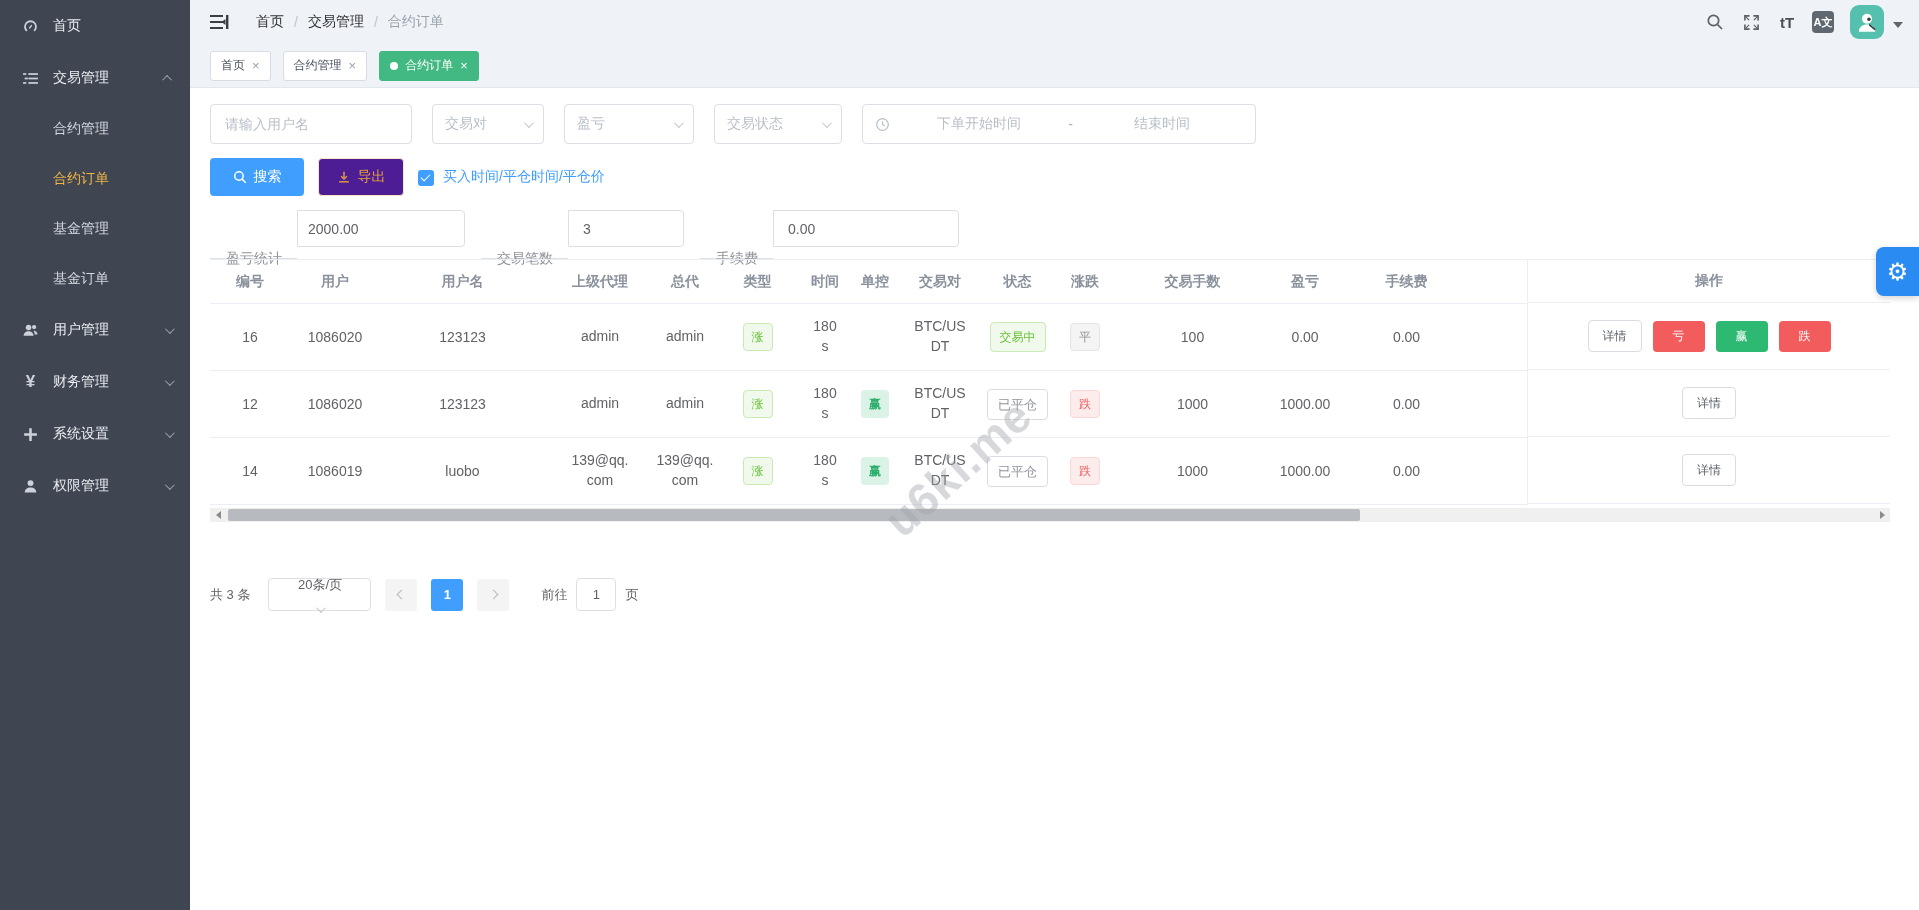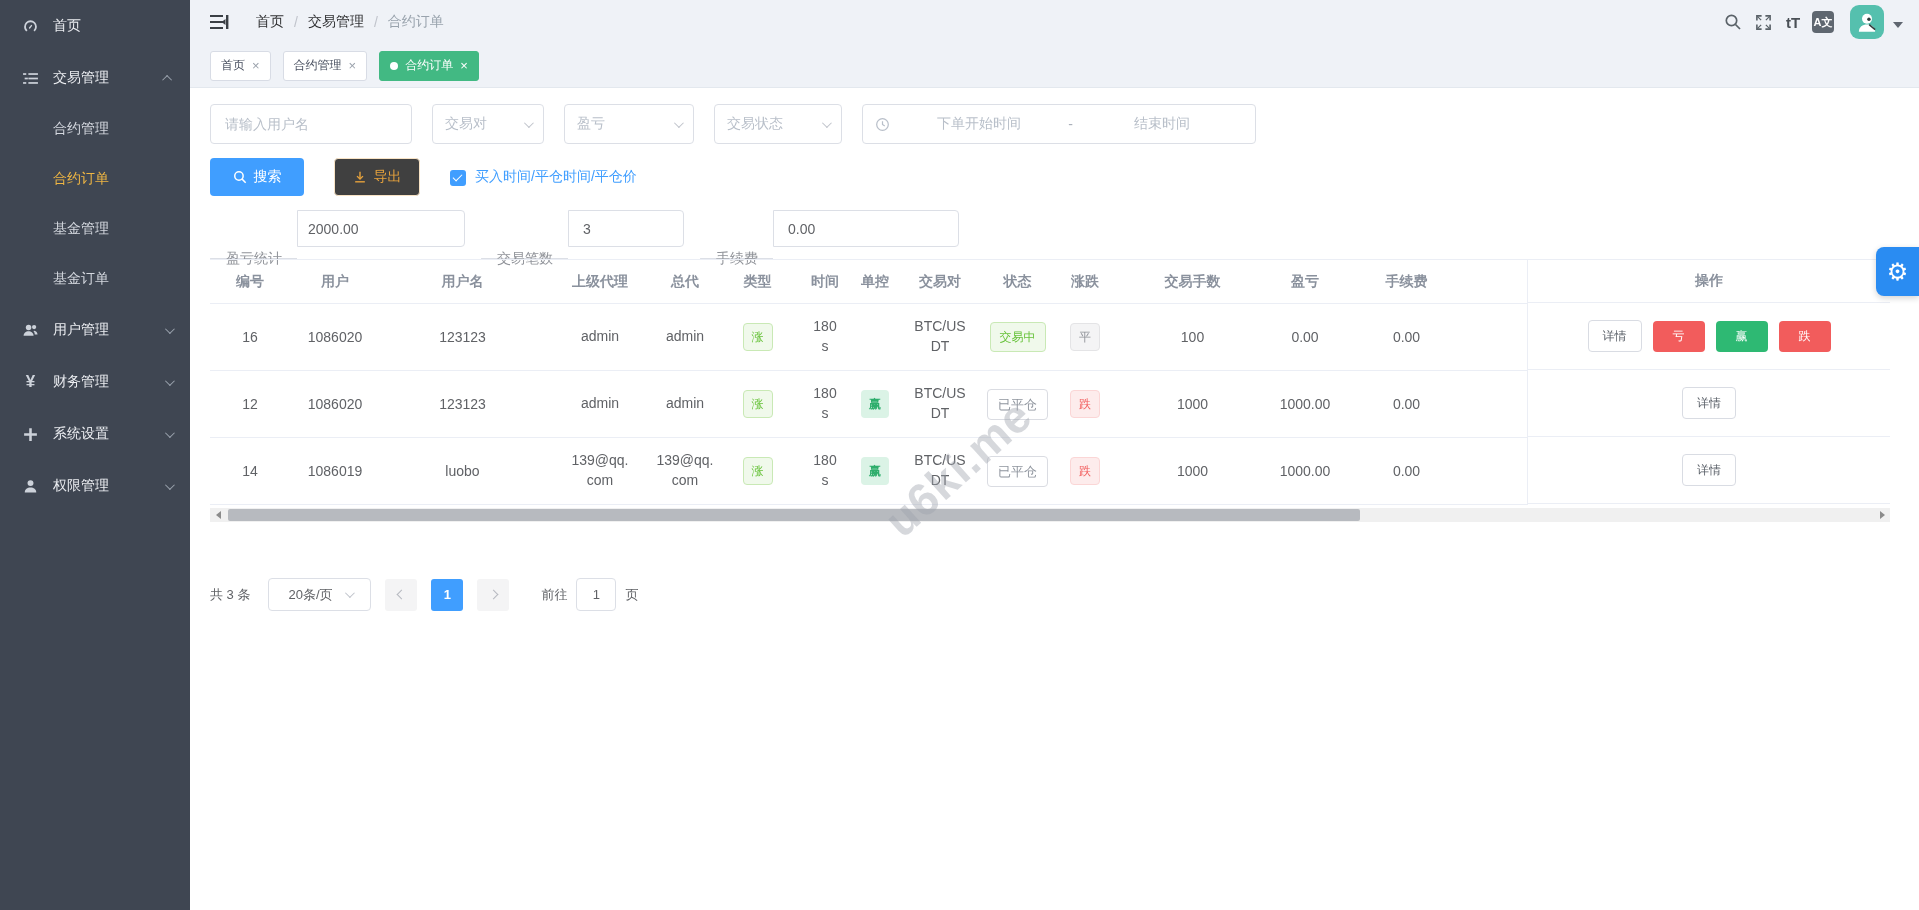--- a/index.html
+++ b/index.html
@@ -25,21 +25,21 @@
   
   .main { position:absolute; left:190px; top:0; right:0; bottom:0; }
   .topbar { height:44px; background:#eff2f7; display:flex; align-items:center; padding:0 16px 0 20px; }
   .hamb { width:20px; height:16px; margin-right:26px; cursor:pointer; color:#3a3f45; }
   .crumbs { display:flex; align-items:center; gap:10px; font-size:14px; }
   .crumb { color:#303133; cursor:pointer; }
   .crumb-sep { color:#c0c4cc; }
   .crumb.last { color:#99a3ad; cursor:default; }
   .topbar .spacer { flex:1; }
   .topic { width:30px; height:30px; display:flex; align-items:center; justify-content:center;
-    color:#5a6268; cursor:pointer; }
+    color:#5a6268; cursor:pointer; margin-left:6px; }
   .tT { font-size:15px; color:#4a5056; font-weight:bold; letter-spacing:0; }
   .transbox { width:22px; height:22px; background:#5f6770; color:#fff; border-radius:4px;
     font-size:11px; display:flex; align-items:center; justify-content:center; font-weight:bold; }
   .avatar { width:34px; height:34px; border-radius:9px; background:#55c0ae; margin-left:12px;
     display:flex; align-items:center; justify-content:center; cursor:pointer; overflow:hidden; }
   .caret { width:0; height:0; border-left:5px solid transparent; border-right:5px solid transparent;
     border-top:6px solid #5f6670; margin-left:9px; margin-top:6px; cursor:pointer; }
 
   .tabstrip { height:44px; background:#eff2f7; border-bottom:1px solid #e3e8ee;
     display:flex; align-items:center; padding-left:20px; gap:12px; }
@@ -60,25 +60,25 @@
   input.finput::placeholder { color:#b8bfc9; }
   .fselect { display:flex; align-items:center; justify-content:space-between; padding:0 12px; cursor:pointer; }
   .fselect .ph { color:#b8bfc9; font-size:14px; }
   .fsel-pair { width:112px; } .fsel-pnl { width:130px; } .fsel-status { width:128px; }
   .fdate { width:394px; display:flex; align-items:center; padding:0 12px; gap:8px; cursor:pointer; }
   .fdate .ph { color:#b8bfc9; font-size:14px; flex:1; text-align:center; }
   .fdate .sep { color:#aab0ba; font-size:14px; }
   .clockico { color:#b8bfc9; flex:none; }
 
   
-  .arow { display:flex; align-items:center; margin-top:14px; gap:30px; }
+  .arow { display:flex; align-items:center; margin-top:14px; gap:14px; }
   .btn { height:38px; border-radius:4px; display:flex; align-items:center; justify-content:center;
     font-size:14px; cursor:pointer; gap:7px; border:1px solid transparent; }
   .btn-search { width:94px; background:#409eff; color:#fff; }
-  .btn-export { width:86px; background:#404040; border-color:#f8e3c5; color:#e6a23c; }
+  .btn-export { width:86px; background:#4c1d95; border-color:#f8e3c5; color:#e6a23c; }
   .ckwrap { display:flex; align-items:flex-end; gap:9px; cursor:pointer; }
   .ckbox { width:16px; height:16px; background:#409eff; border-radius:3px; position:relative; }
   .ckbox::after { content:""; position:absolute; left:5px; top:2px; width:4px; height:8px;
     border:solid #fff; border-width:0 1.8px 1.8px 0; transform:rotate(45deg); }
   .cklabel { color:#409eff; font-size:14px; }
 
   
   .statrow { display:flex; margin-top:14px; gap:16px; }
   .sgroup { display:flex; height:37px; }
   .slabel { background:#f5f7fa; border:1px solid #dcdfe6; border-right:none; border-radius:4px 0 0 4px;
@@ -133,21 +133,21 @@
     border-right:5px solid #8b8b8b; }
   .tri-r { width:0; height:0; border-top:4px solid transparent; border-bottom:4px solid transparent;
     border-left:5px solid #8b8b8b; }
   .hs-thumb { position:absolute; left:18px; top:1px; width:1132px; height:12px; background:#b7babf;
     border-radius:2px; cursor:pointer; }
 
   
   .pgrow { display:flex; align-items:center; margin-top:56px; font-size:13px; color:#606266; }
   .pg-total { margin-right:18px; }
   .pg-size { width:103px; height:33px; border:1px solid #dcdfe6; border-radius:4px; display:flex;
-    align-items:center; justify-content:center; gap:12px; cursor:pointer; color:#606266; }
+    align-items:center; justify-content:center; gap:12px; cursor:pointer; color:#606266;flex-direction:column; }
   .pg-btn { width:32px; height:32px; border-radius:3px; background:#f4f4f5; margin-left:14px;
     display:flex; align-items:center; justify-content:center; cursor:pointer; }
   .pchev { width:7px; height:7px; border-right:1.6px solid #b6b9c0; border-bottom:1.6px solid #b6b9c0; }
   .pchev.l { transform:rotate(135deg); } .pchev.r { transform:rotate(-45deg); }
   .pg-cur { width:32px; height:32px; border-radius:3px; background:#409eff; color:#fff; margin-left:14px;
     display:flex; align-items:center; justify-content:center; font-weight:bold; cursor:pointer; }
   .pg-goto { margin-left:32px; display:flex; align-items:center; gap:9px; }
   .pg-input { width:40px; height:33px; border:1px solid #dcdfe6; border-radius:4px; text-align:center;
     font-size:13px; color:#606266; outline:none; font-family:inherit; }
 

